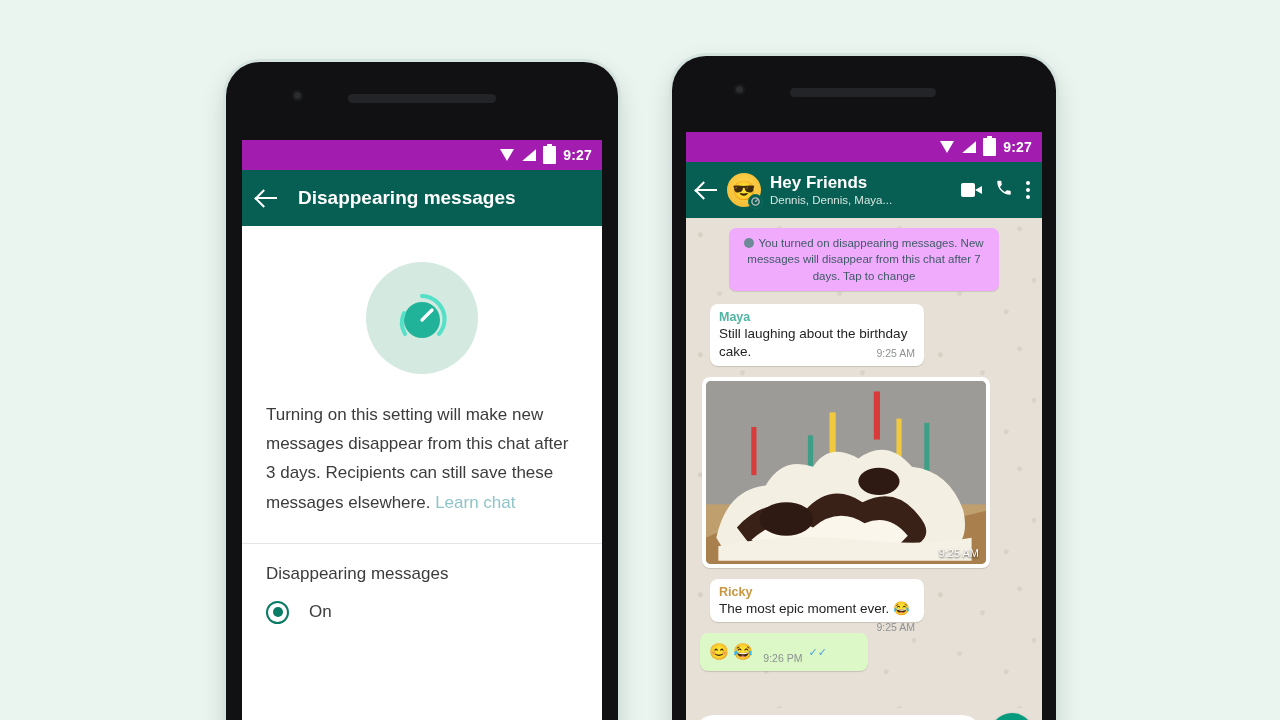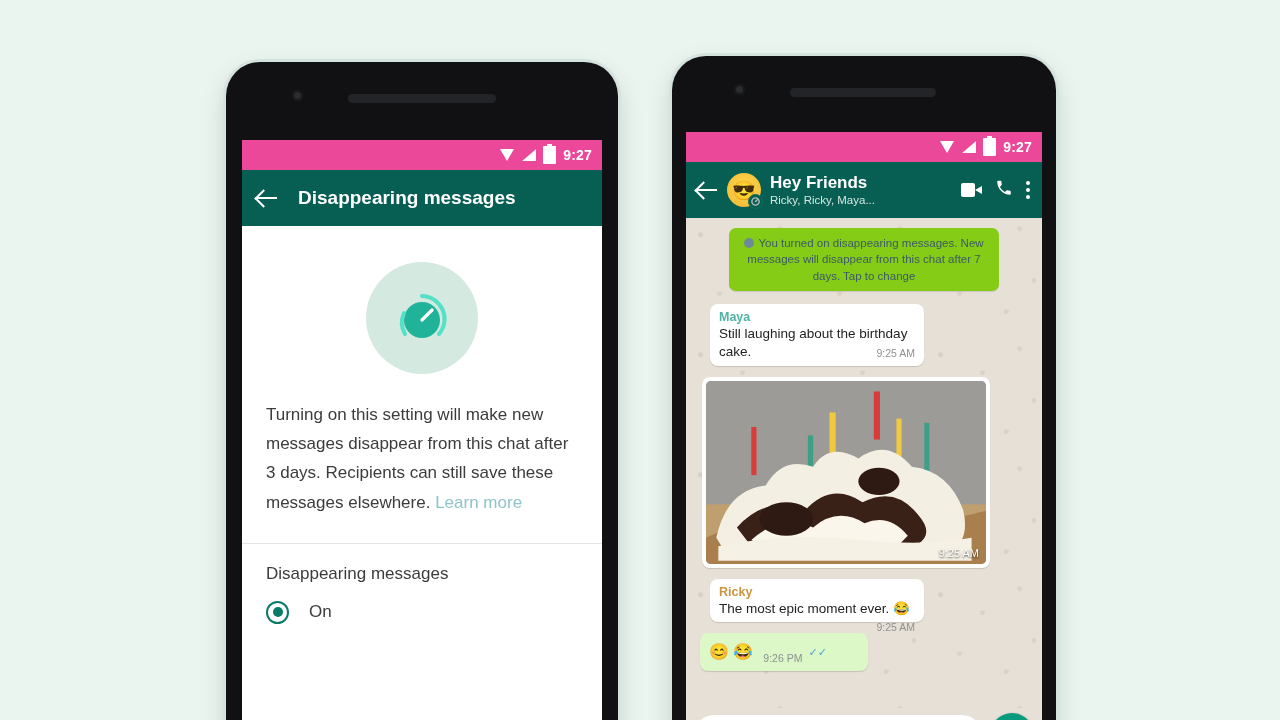--- a/index.html
+++ b/index.html
@@ -18,21 +18,21 @@
   .phone.right{left:672px;top:56px;width:384px;height:706px;}
   .cam{position:absolute;width:11px;height:11px;border-radius:50%;
        background:#2a2c2f;box-shadow:inset 0 0 0 2px #17181a;}
   .speaker{position:absolute;height:9px;border-radius:5px;background:#232427;}
 
   .screen{position:absolute;overflow:hidden;background:#fff;}
   .phone.left .screen{left:16px;top:78px;right:16px;bottom:0;}
   .phone.right .screen{left:14px;top:76px;right:14px;bottom:0;}
 
   
-  .statusbar{height:30px;background:#ec4899;display:flex;align-items:center;
+  .statusbar{height:30px;background:#a21caf;display:flex;align-items:center;
              justify-content:flex-end;padding-right:10px;gap:7px;color:#fff;}
   .sb-time{font-size:14px;font-weight:bold;letter-spacing:.2px;}
   .ic-wifi{width:15px;height:12px;position:relative;}
   .ic-wifi i{position:absolute;left:0;top:0;width:0;height:0;
      border-left:7.5px solid transparent;border-right:7.5px solid transparent;
      border-top:12px solid #fff;}
   .ic-sig{width:14px;height:12px;background:#fff;
      clip-path:polygon(100% 0,100% 100%,0 100%);}
   .ic-bat{width:9px;height:14px;border:2px solid #fff;border-radius:1px;position:relative;background:#fff;}
   .ic-bat:before{content:"";position:absolute;left:2px;top:-4px;width:5px;height:2px;background:#fff;}
@@ -84,21 +84,21 @@
     background-image:
       radial-gradient(circle at 12% 14%, rgba(176,165,148,.55) 0 2px, transparent 3px),
       radial-gradient(circle at 47% 29%, rgba(176,165,148,.45) 0 2px, transparent 3px),
       radial-gradient(circle at 78% 9%,  rgba(176,165,148,.45) 0 2px, transparent 3px),
       radial-gradient(circle at 28% 63%, rgba(176,165,148,.42) 0 2px, transparent 3px),
       radial-gradient(circle at 67% 78%, rgba(176,165,148,.45) 0 2px, transparent 3px),
       radial-gradient(circle at 90% 52%, rgba(176,165,148,.4)  0 2px, transparent 3px);
     background-size:120px 120px;}
   .msgs{position:relative;padding:10px 12px 6px;}
 
-  .sysnote{max-width:250px;margin:0 auto 13px;background:#84cc16;border-radius:7px;
+  .sysnote{max-width:250px;margin:0 auto 13px;background:#f0abfc;border-radius:7px;
            padding:7px 10px;font-size:11.5px;line-height:1.42;color:#3f5a66;text-align:center;
            box-shadow:0 1px 1px rgba(0,0,0,.12);}
   .sysnote .dot{display:inline-block;width:10px;height:10px;border-radius:50%;
      background:#6c8a98;vertical-align:-1px;margin-right:4px;}
 
   .bubble{background:#fff;border-radius:8px;box-shadow:0 1px 1px rgba(0,0,0,.14);
           padding:6px 9px 5px;max-width:196px;position:relative;margin-bottom:11px;}
   .bubble.in{margin-left:12px;}
   .sender{font-size:12.5px;font-weight:bold;margin-bottom:1px;}
   .sender.maya{color:#50b5a4;}
@@ -158,21 +158,21 @@
             <circle cx="31" cy="33" r="18" fill="#21b39a"></circle>
             <path d="M31 9 A23 23 0 0 1 48 47" fill="none" stroke="#55e0c8" stroke-width="4" stroke-linecap="round"></path>
             <path d="M14 47 A23 23 0 0 1 13 26" fill="none" stroke="#55e0c8" stroke-width="4" stroke-linecap="round"></path>
             <path d="M31 33 L41 23" stroke="#ffffff" stroke-width="3.2" stroke-linecap="round"></path>
           </svg>
         </div>
       </div>
 
       <div class="desc">
         <span>Turning on this setting will make new messages disappear from this chat after 3 days. Recipients can still save these messages elsewhere.</span>
-        <span class="learn">Learn more</span>
+        <span class="learn">Learn chat</span>
       </div>
 
       <div class="divider"></div>
 
       <div class="sect-title">Disappearing messages</div>
 
       <div class="radio-row">
         <div class="radio on"></div>
         <div>On</div>
       </div>
@@ -201,21 +201,21 @@
           <span>😎</span>
           <span class="av-badge">
             <svg width="9" height="9" viewBox="0 0 10 10">
                 <circle cx="5" cy="5" r="4" fill="none" stroke="#bdbdbd" stroke-width="1.6"></circle>
                 <path d="M5 5 L7 3" stroke="#bdbdbd" stroke-width="1.4" stroke-linecap="round"></path>
               </svg>
           </span>
         </div>
         <div class="chat-names">
           <div class="chat-title">Hey Friends</div>
-          <div class="chat-sub">Ricky, Ricky, Maya...</div>
+          <div class="chat-sub">Dennis, Dennis, Maya...</div>
         </div>
         <div class="chat-ic ic-video"></div>
         <div class="chat-ic" style="margin:0 4px;">
           <svg width="18" height="18" viewBox="0 0 24 24">
               <path fill="#fff" d="M6.6 10.8c1.4 2.8 3.8 5.1 6.6 6.6l2.2-2.2c.3-.3.7-.4 1-.2 1.2.4 2.4.6 3.6.6.6 0 1 .4 1 1V20c0 .6-.4 1-1 1C10.9 21 3 13.1 3 3.4c0-.6.4-1 1-1h3.5c.6 0 1 .4 1 1 0 1.3.2 2.5.6 3.6.1.3 0 .7-.2 1l-2.3 2.8z"></path>
             </svg>
         </div>
         <div class="chat-ic ic-dots">
             <b></b>
             <b></b>

